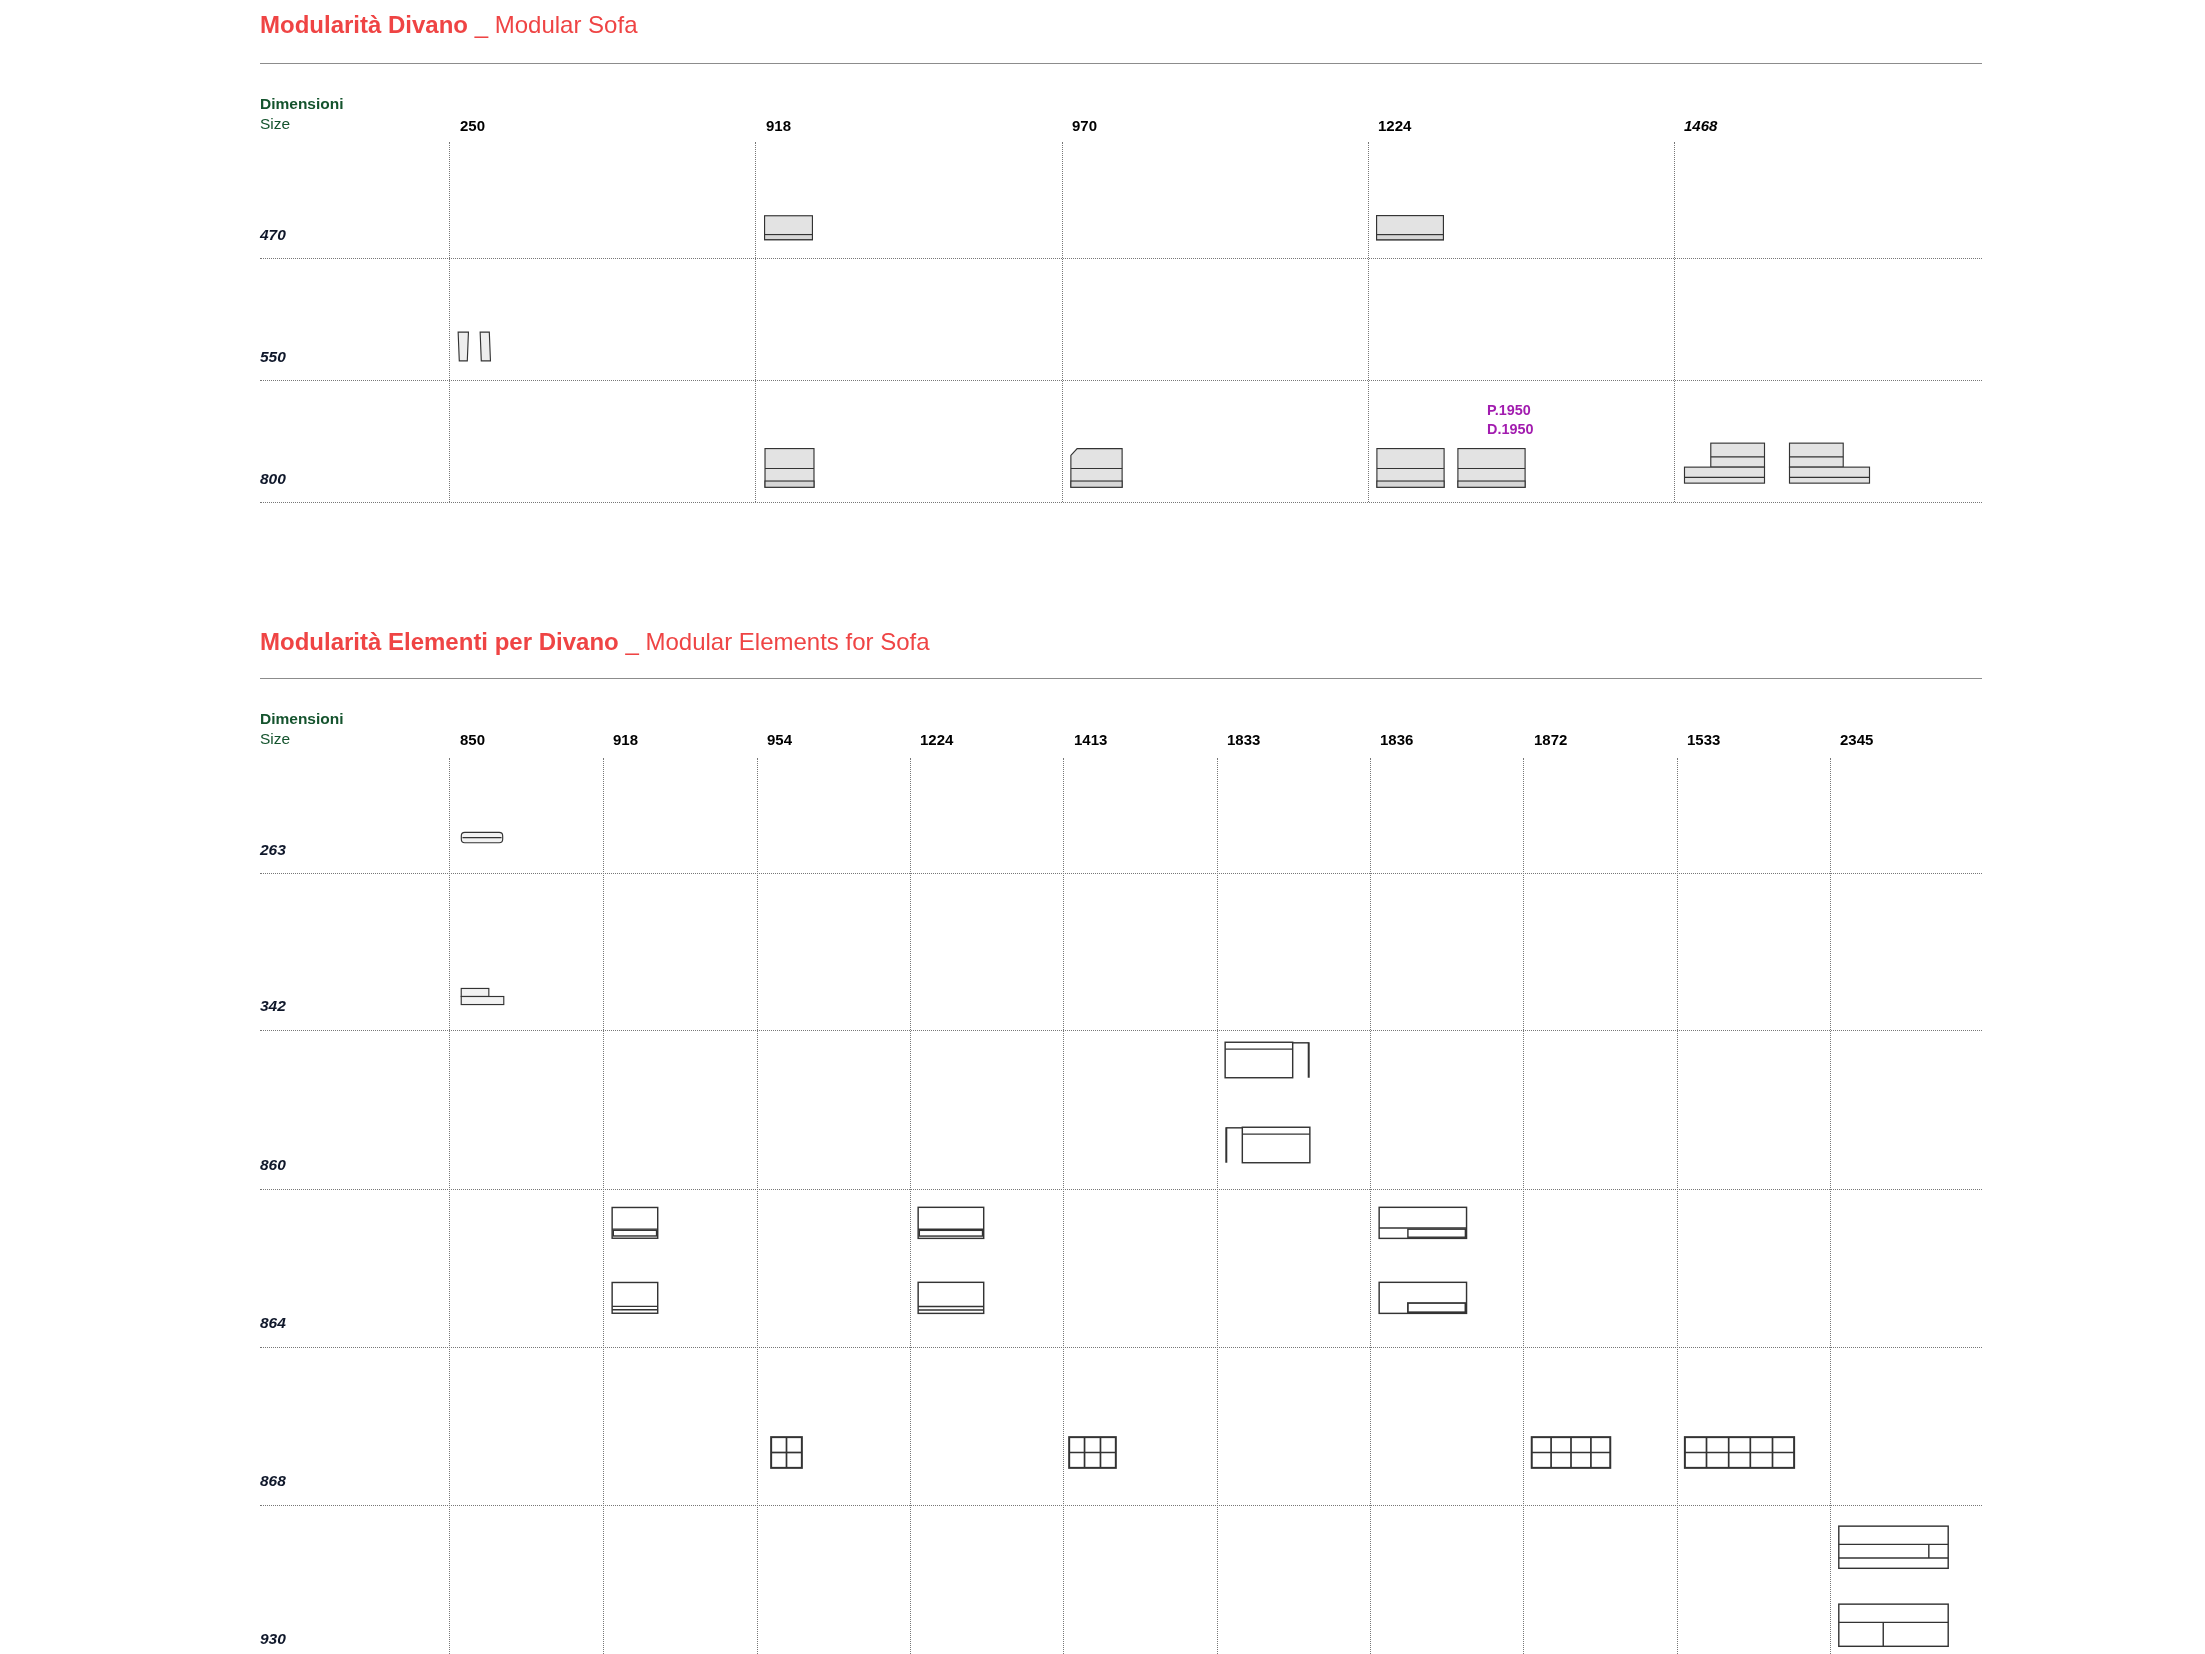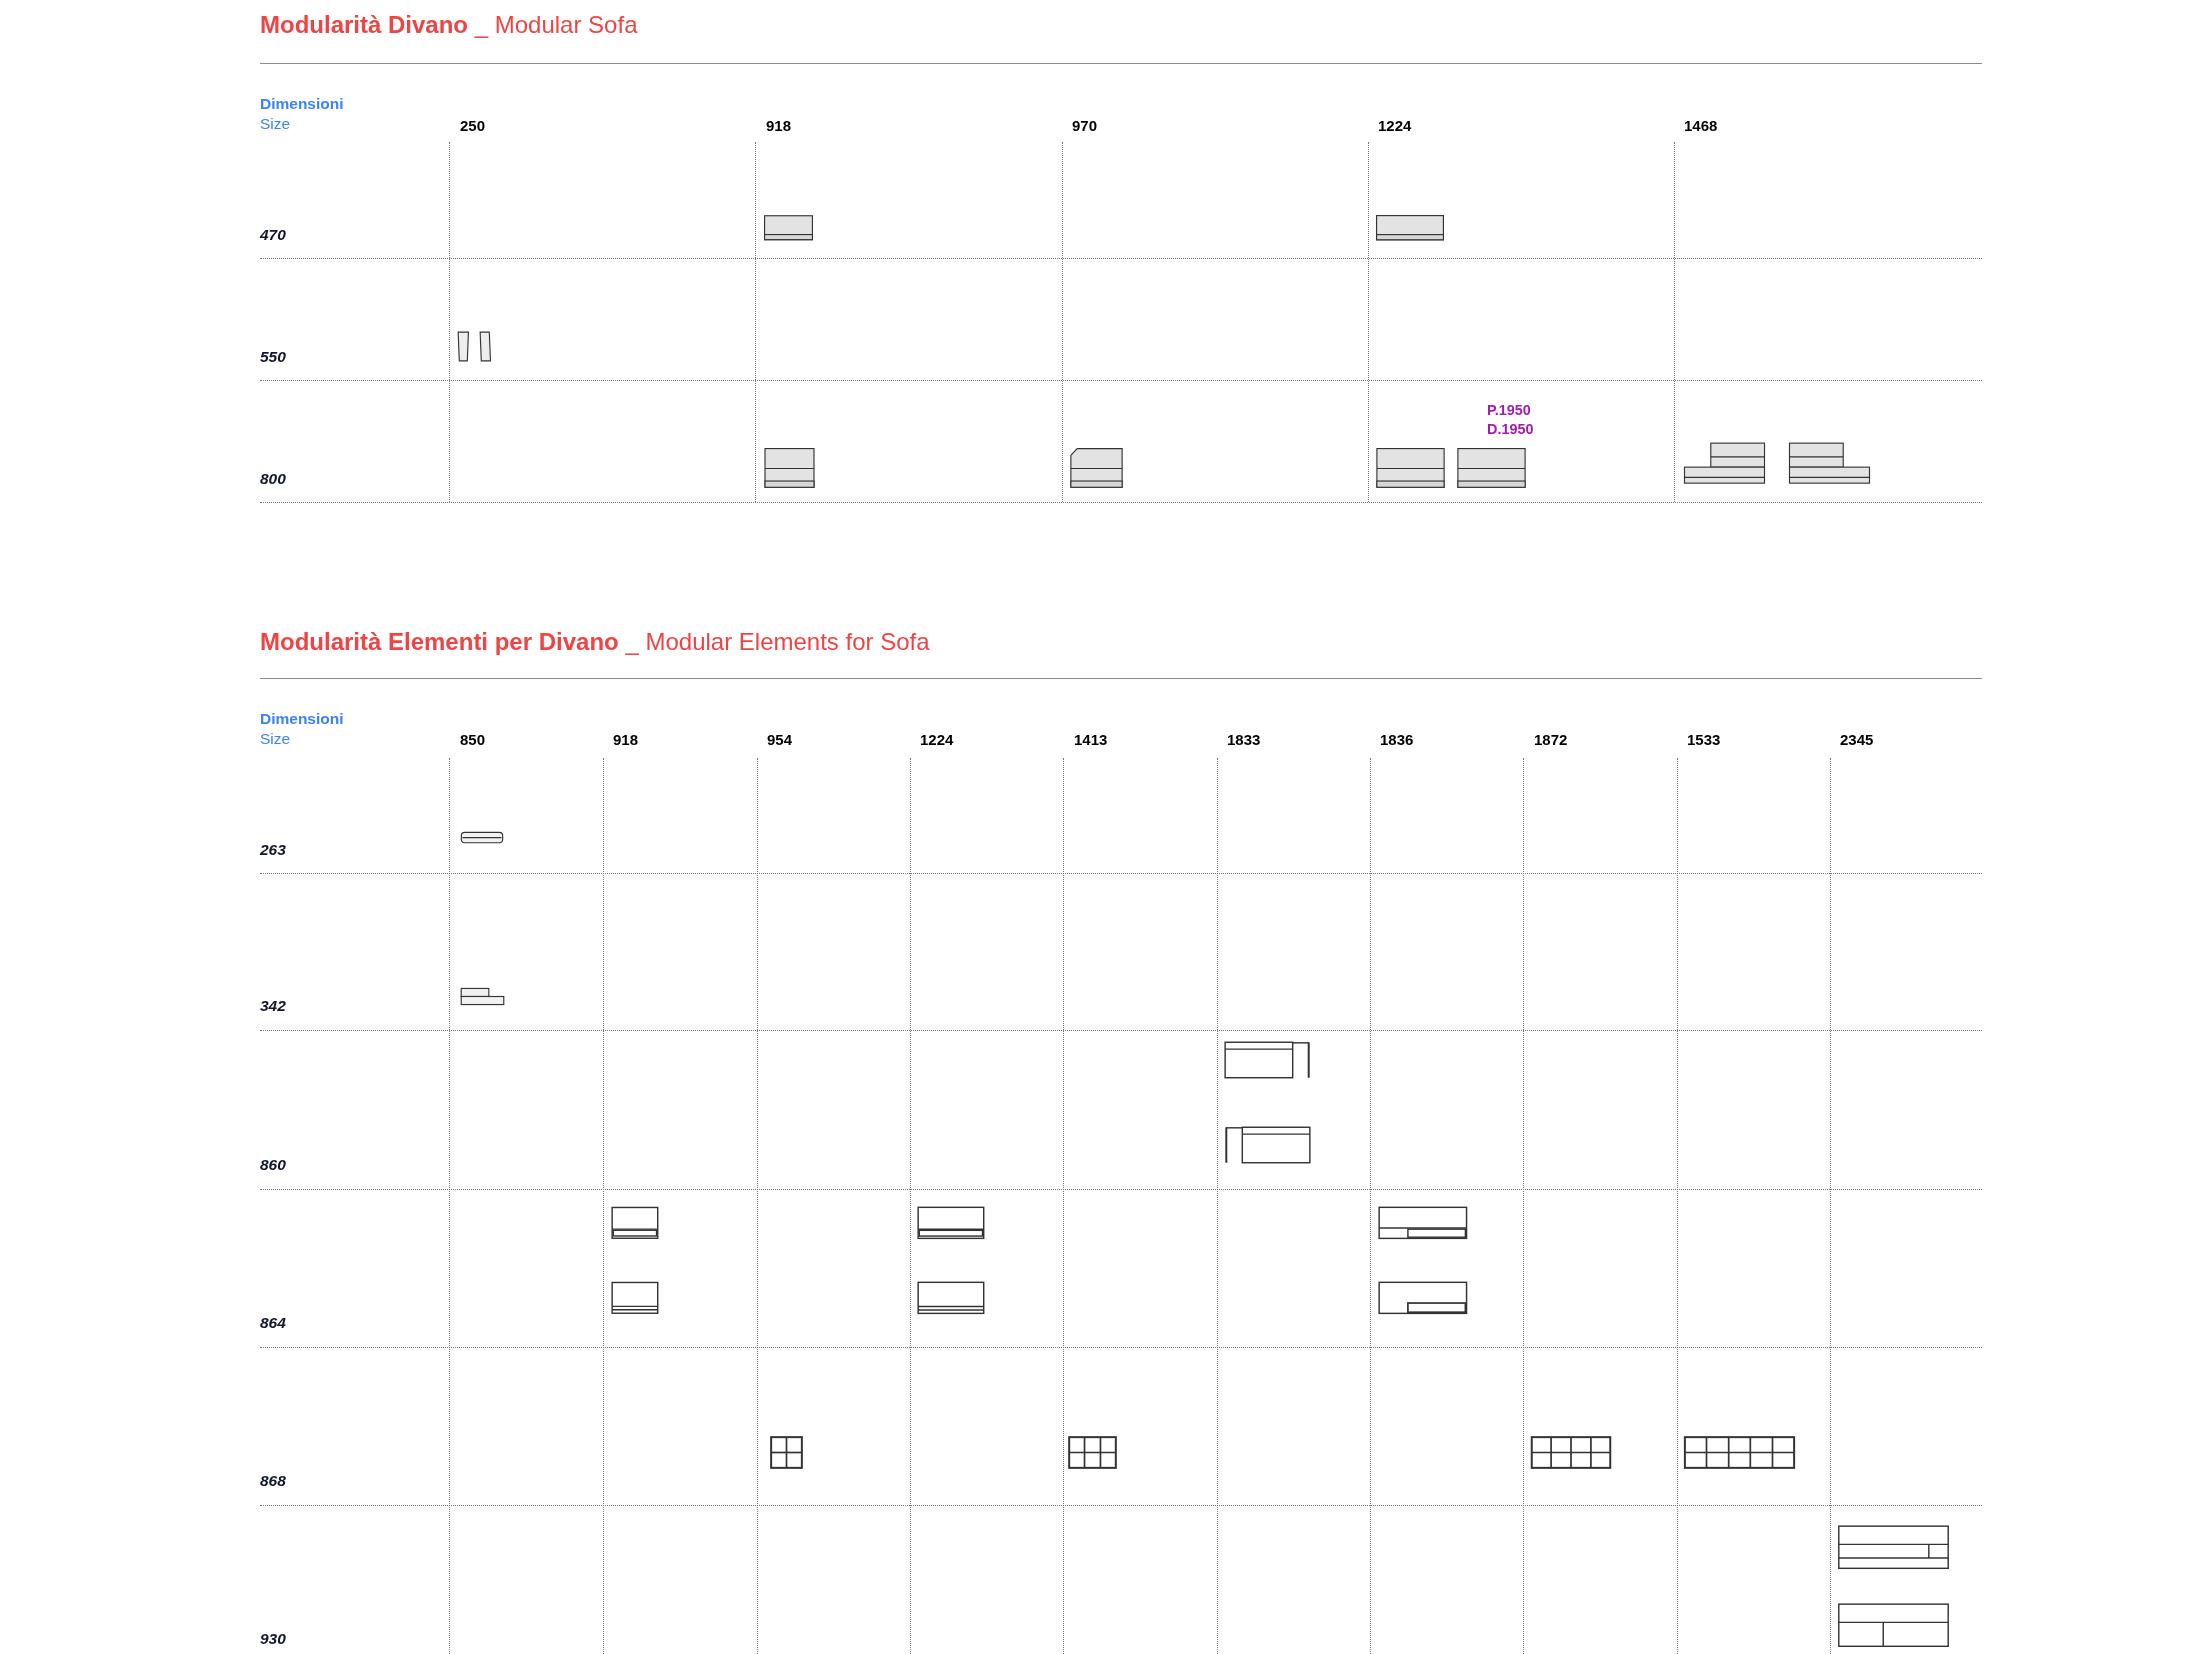--- a/index.html
+++ b/index.html
@@ -39,21 +39,21 @@
     position: absolute;
     height: 0.6px;
     background: #8c8c8c;
   }
 
   
   .dim-label {
     position: absolute;
     font-size: 15.5px;
     line-height: 1.28;
-    color: #3b82f6;
+    color: #14532d;
   }
   .dim-label .it { font-weight: bold; display: block; }
   .dim-label .en { font-weight: normal; display: block; }
 
   
   .grid {
     position: absolute;
   }
   .vline {
     position: absolute;
@@ -126,21 +126,21 @@
     <div class="vline" style="left:1674px; top:142px; height:360px;"></div>
 
     <div class="hline" style="left:260px; top:258px;  width:1722px;"></div>
     <div class="hline" style="left:260px; top:380px;  width:1722px;"></div>
     <div class="hline" style="left:260px; top:502px;  width:1722px;"></div>
 
     <div class="col-head" style="left:460px;  top:117px;">250</div>
     <div class="col-head" style="left:766px; top:117px;">918</div>
     <div class="col-head" style="left:1072px; top:117px;">970</div>
     <div class="col-head" style="left:1378px; top:117px;">1224</div>
-    <div class="col-head" style="left:1684px; top:117px;">1468</div>
+    <div class="col-head" style="left:1684px; top:117px;font-style:italic;">1468</div>
 
     <div class="row-head" style="left:260px; top:226px;">470</div>
     <div class="row-head" style="left:260px; top:348px;">550</div>
     <div class="row-head" style="left:260px; top:470px;">800</div>
 
     <div class="note" style="left:1487px; top:401px;">
       <span class="b">P.1950</span>
       <span class="n">D.1950</span>
     </div>
 

